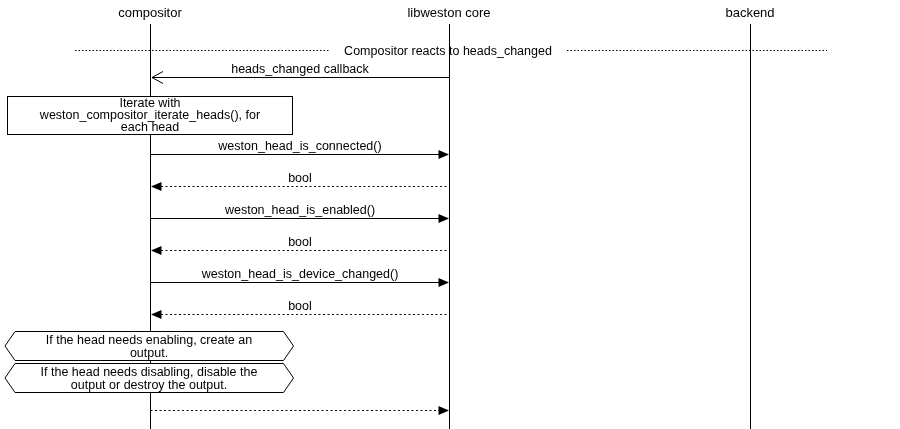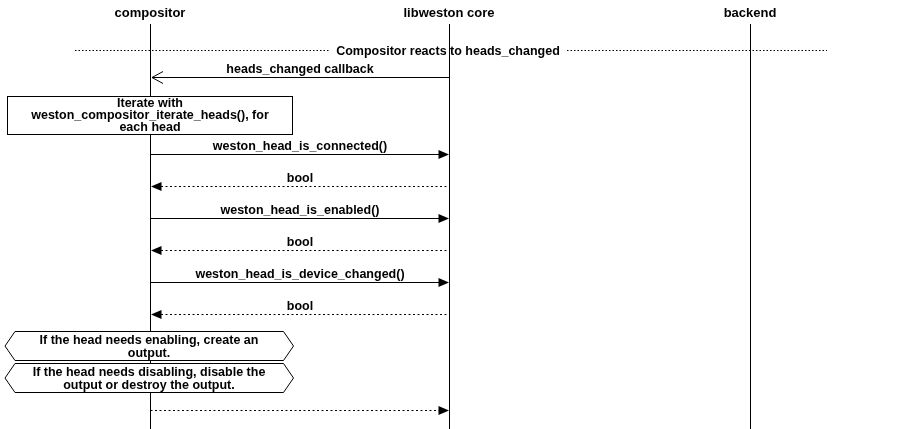--- a/index.html
+++ b/index.html
@@ -6,21 +6,20 @@
     margin: 0;
     padding: 0;
     background: #ffffff;
   }
   .diagram-wrap {
     position: relative;
     width: 900px;
     height: 429px;
     background: #ffffff;
     overflow: hidden;
-    font-weight: bold;
   }
   svg text {
     font-family: "Liberation Sans", sans-serif;
     fill: #000000;
   }
   .entity-label { font-size: 13px; }
   .msg-label    { font-size: 12.5px; }
   .note-text    { font-size: 12.5px; }
   .divider-text { font-size: 12.5px; }
   .solid-line   { stroke: #000000; stroke-width: 1; fill: none; }

